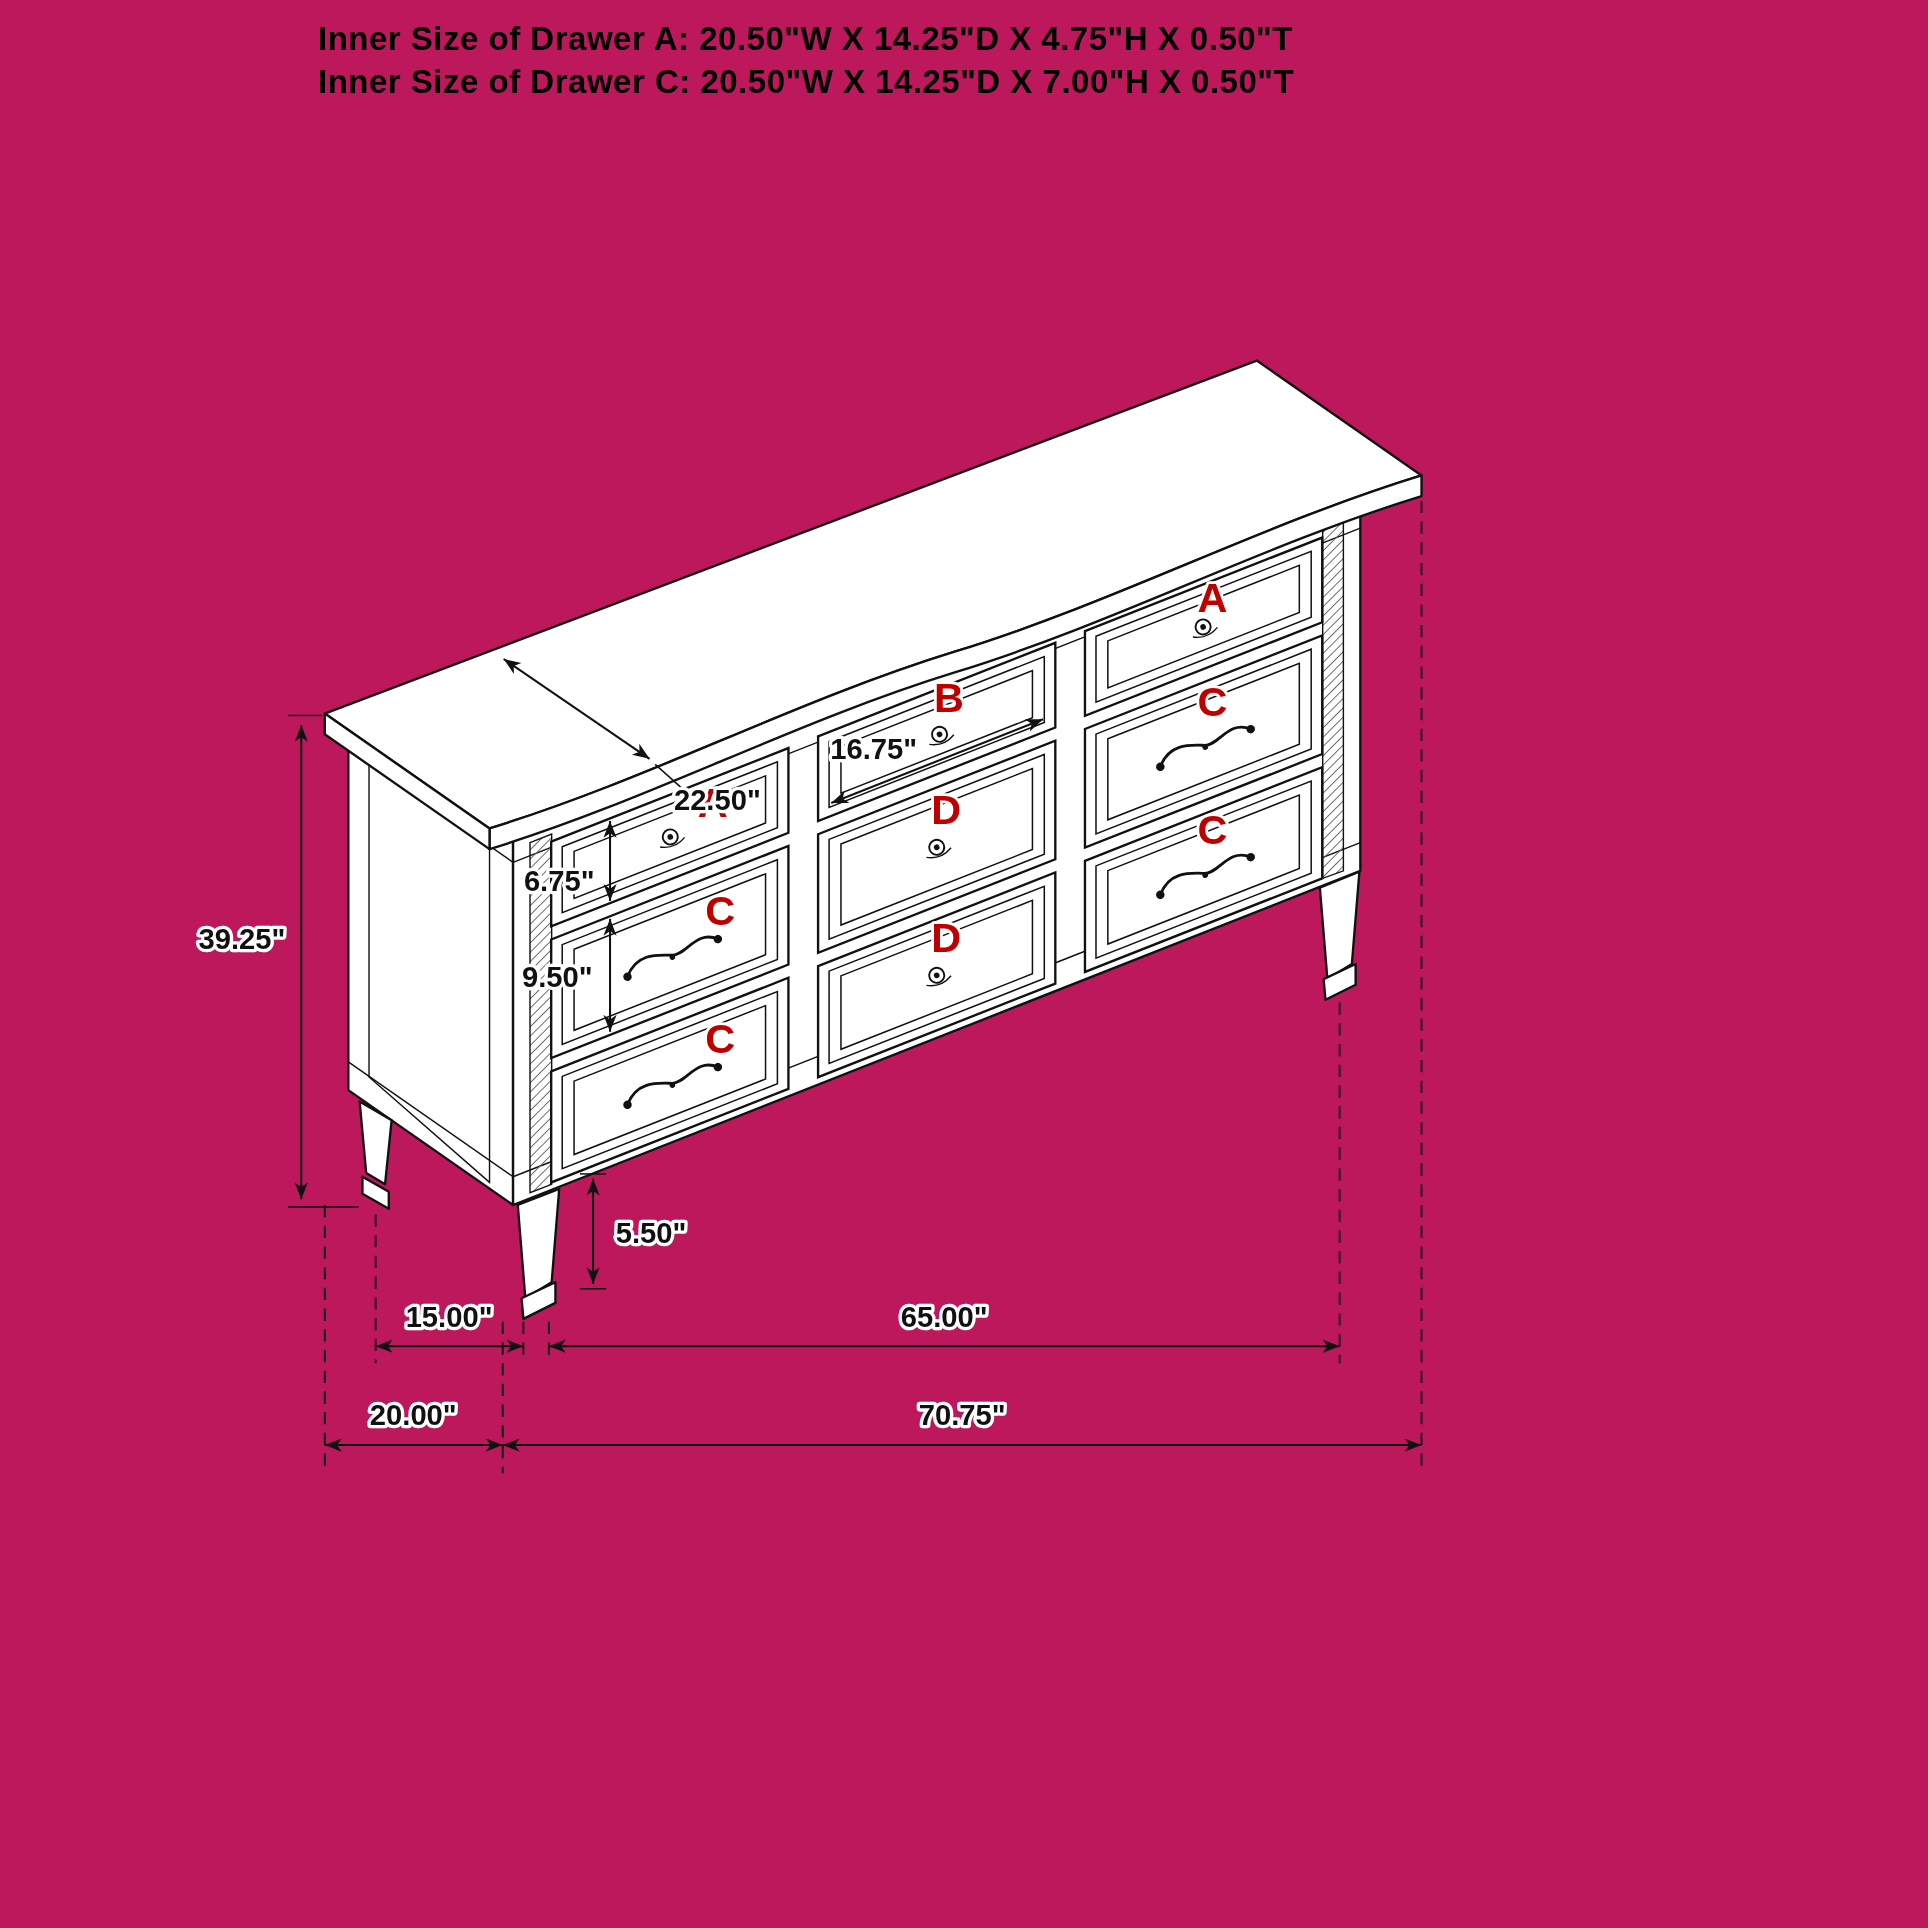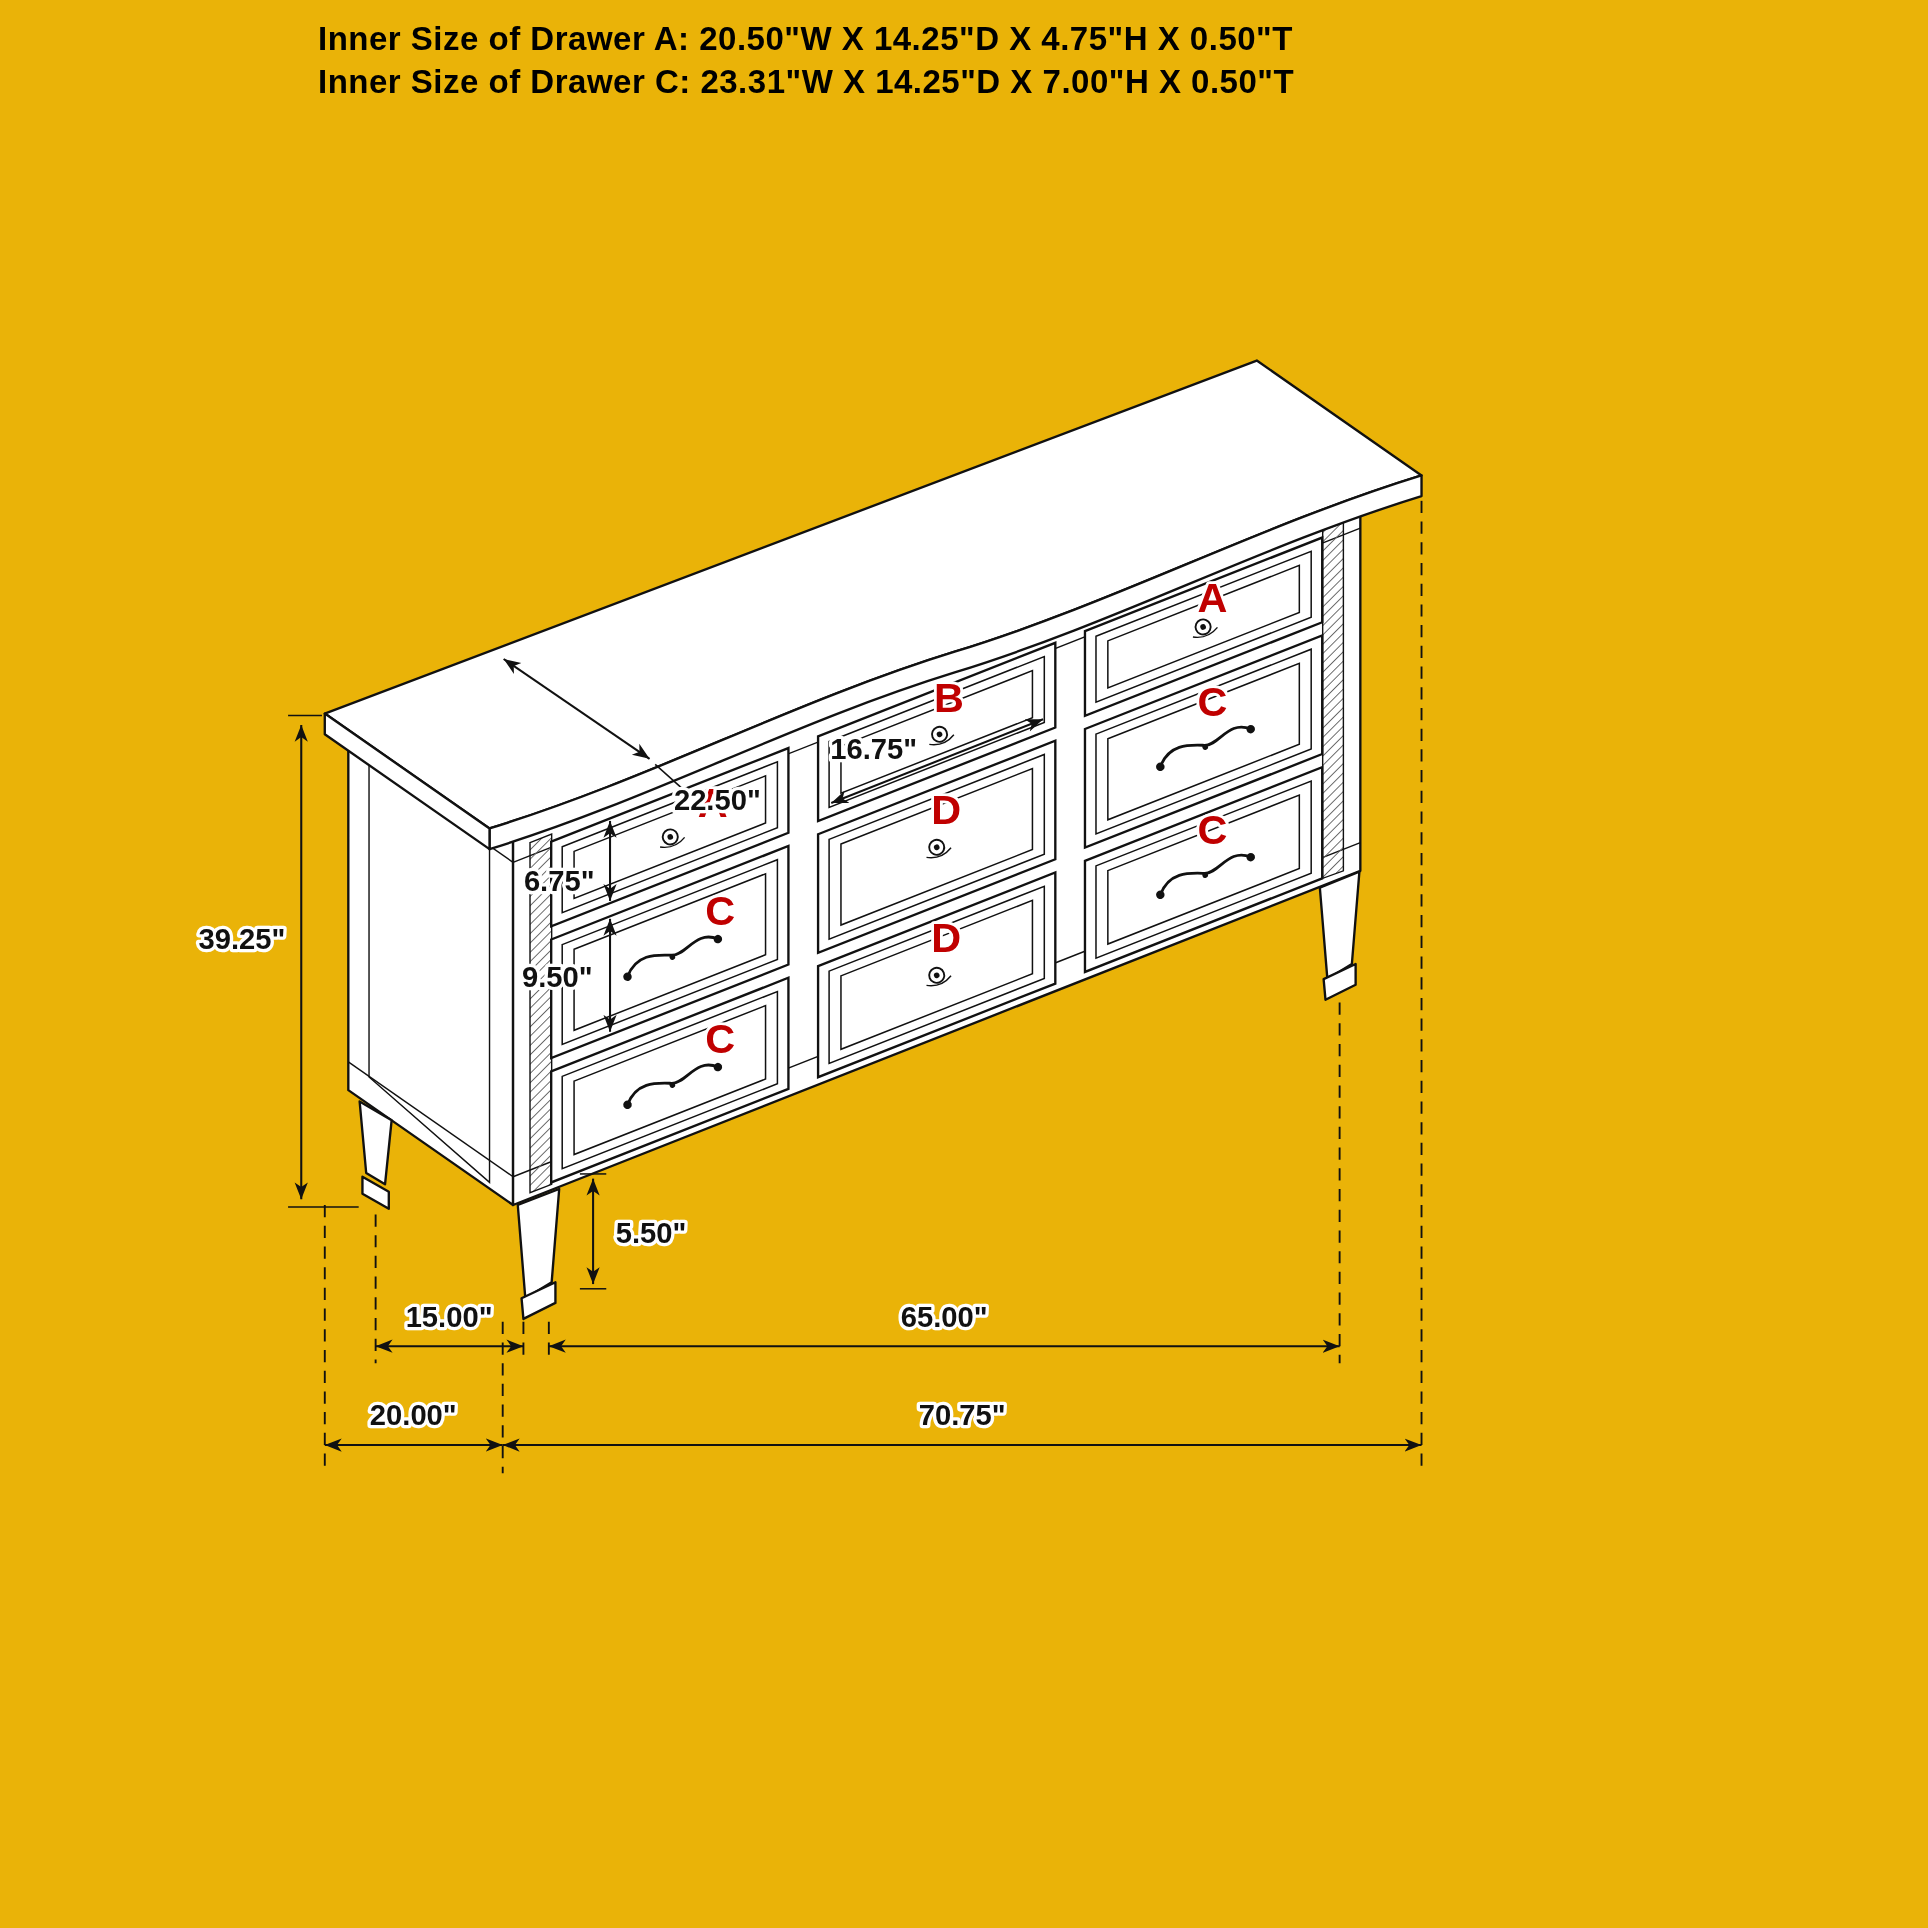--- a/index.html
+++ b/index.html
@@ -1,17 +1,17 @@
 <!DOCTYPE html>
 <html style="--label-red: #c00000;font-size:15px"><head>
 <meta charset="utf-8">
 <style>
   html,body { margin:0; padding:0; background:#ffffff; }
   .page {
-    position:relative; width:1928px; height:1928px; background:#eab308;
+    position:relative; width:1928px; height:1928px; background:#be185d;
     font-family:"Liberation Sans", sans-serif; overflow:hidden;
   }
   .specs { position:absolute; left:318px; top:17px; }
   .spec-line {
     font-size:33px; font-weight:bold; color:#000;
     line-height:43px; white-space:pre; letter-spacing:0.5px;
   }
   svg.diagram { position:absolute; left:0; top:0; }
   .outline { fill:#ffffff; stroke:#111111; stroke-width:2.5; stroke-linejoin:round; }
   .thin    { fill:none; stroke:#111111; stroke-width:1.5; }
@@ -27,21 +27,21 @@
     fill:var(--label-red, #c00000); paint-order:stroke; stroke:#ffffff; stroke-width:6px; stroke-linejoin:round;
   }
 </style>
 </head>
 <body>
 
 <div class="page">
 
   <div class="specs">
     <div class="spec-line">Inner Size of Drawer A: 20.50"W X 14.25"D X 4.75"H X 0.50"T</div>
-    <div class="spec-line">Inner Size of Drawer C: 23.31"W X 14.25"D X 7.00"H X 0.50"T</div>
+    <div class="spec-line">Inner Size of Drawer C: 20.50"W X 14.25"D X 7.00"H X 0.50"T</div>
   </div>
 
   <svg class="diagram" width="1928" height="1928" viewBox="0 0 2048 2048">
     <defs>
       <marker id="arrow" markerUnits="userSpaceOnUse" markerWidth="22" markerHeight="18" refX="18" refY="8" orient="auto-start-reverse">
         <path d="M0,1 L18,8 L0,15 L5,8 Z" fill="#111111"></path>
       </marker>
       <pattern id="hatch" width="7" height="7" patternUnits="userSpaceOnUse" patternTransform="rotate(45)">
         <line x1="0" y1="0" x2="0" y2="7" stroke="#666" stroke-width="2"></line>
       </pattern>

